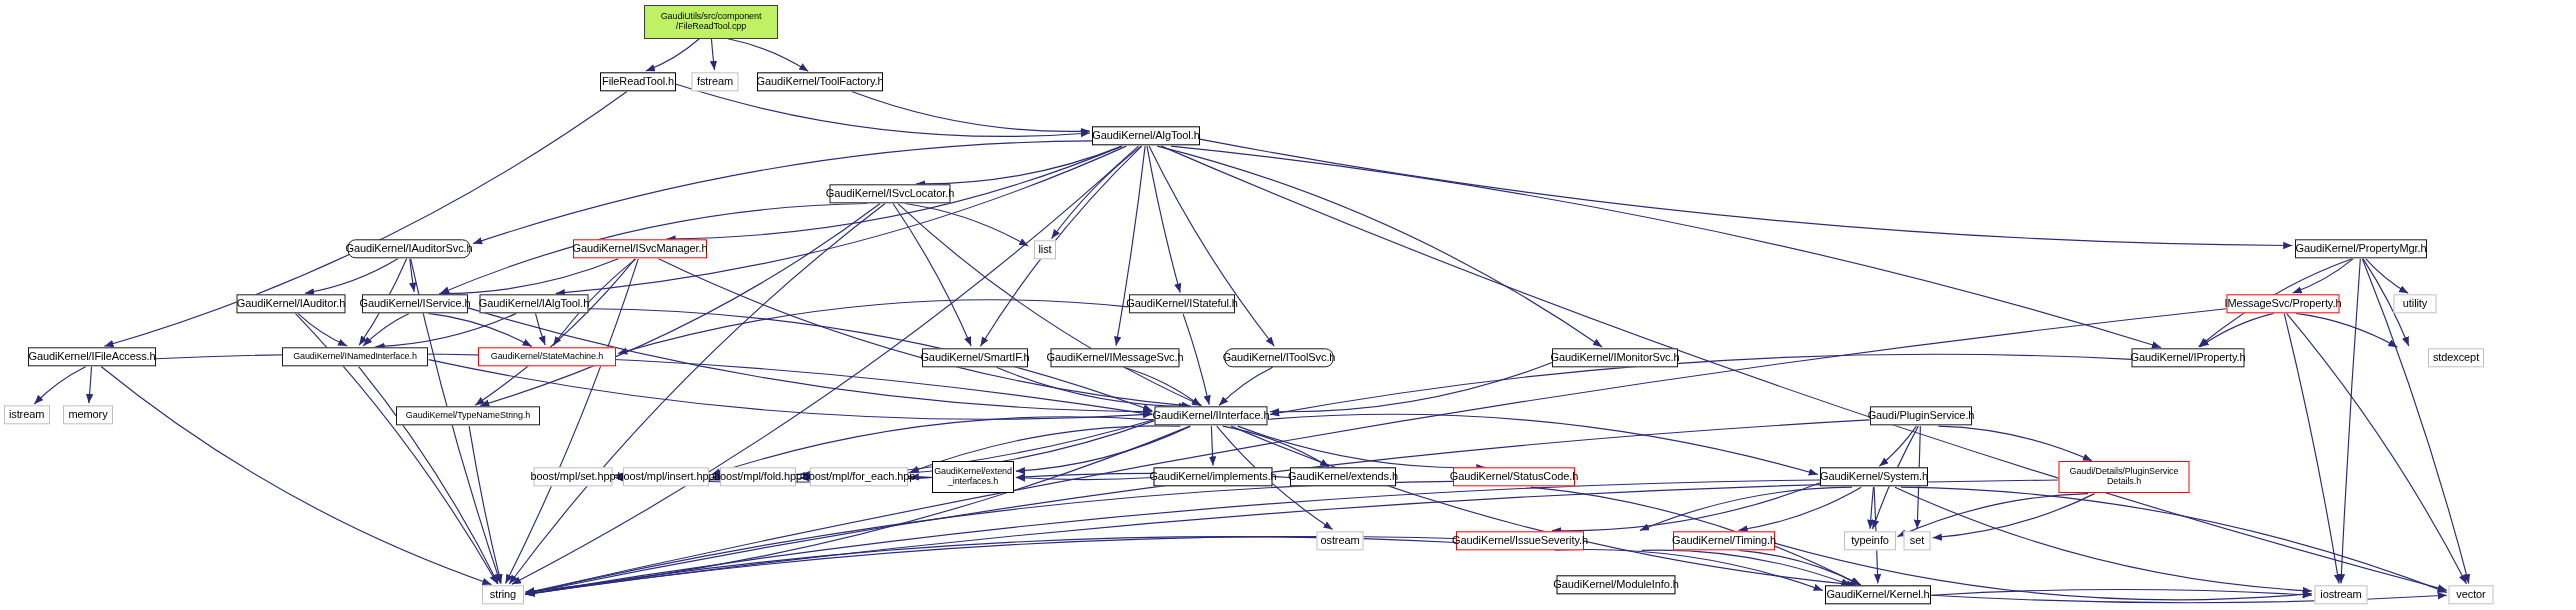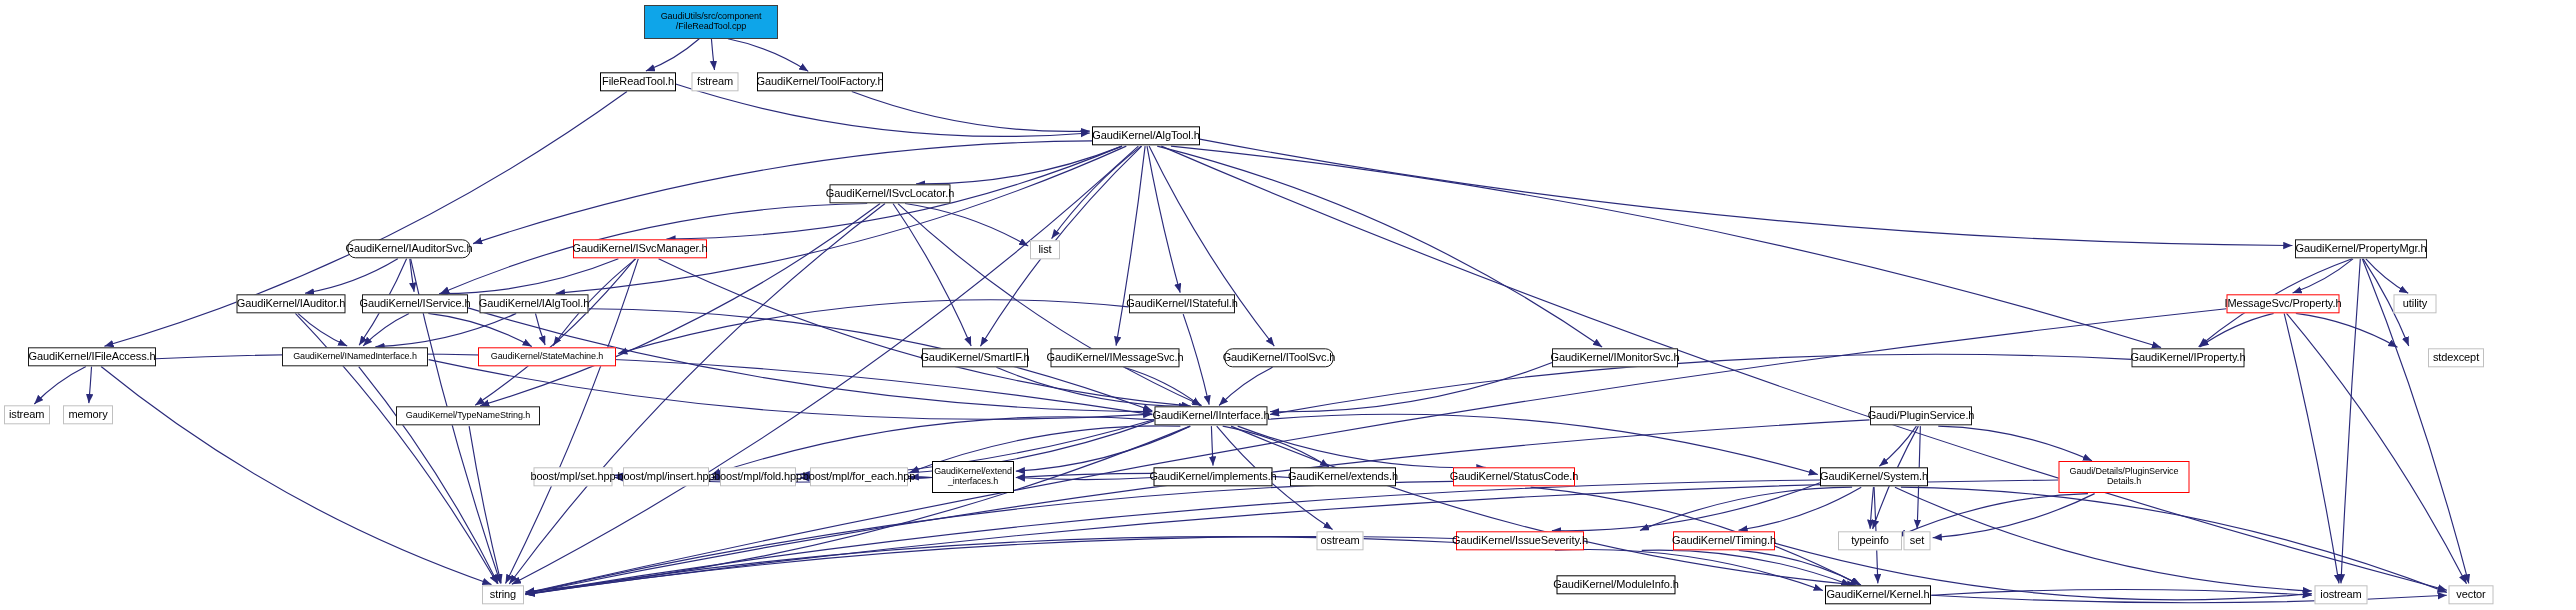--- a/index.html
+++ b/index.html
@@ -25,21 +25,21 @@
     color:#000000;
     font-size:11px;
     letter-spacing:-0.1px;
     transform:translate(-50%,-50%);
     padding:0.7px 2.2px;
   }
   
   .n-sys   { border:0.7px solid #c0c0c0; }      
   .n-hdr   { border:1.1px solid #1a1a1a; }    
   .n-red   { border:1.3px solid #ff0000; }    
-  .n-root  { border:1.1px solid #3f3f3f; background:#0ea5e9; }
+  .n-root  { border:1.1px solid #3f3f3f; background:#bef264; }
   .n-thick { border:1.6px solid #000000; }
 </style>
 </head>
 <body>
 
 <div id="canvas">
   <svg id="edge-layer" viewBox="0 0 3588 851" preserveAspectRatio="none">
     <defs>
       <marker id="arrow" markerWidth="9" markerHeight="9" refX="8" refY="3.2" orient="auto" markerUnits="strokeWidth">
         <path d="M0,0 L8,3.2 L0,6.4 z" fill="#2a2a7a"></path>
@@ -161,21 +161,21 @@
       </g>
   </svg>
   <div id="nodes">
       <div class="node n-root" style="left: 711px; top: 21.5px; width: 134px; height: 34px; font-size: 9px;">GaudiUtils/src/component
 /FileReadTool.cpp</div>
       <div class="node n-thick" style="left: 638px; top: 82px; width: 76px; height: 19.4px;">FileReadTool.h</div>
       <div class="node n-sys" style="left: 715px; top: 82px; width: 47px; height: 19.4px;">fstream</div>
       <div class="node n-thick" style="left: 820px; top: 82px; width: 126px; height: 19.4px;">GaudiKernel/ToolFactory.h</div>
       <div class="node n-thick" style="left: 1146px; top: 136px; width: 108px; height: 19.4px;">GaudiKernel/AlgTool.h</div>
       <div class="node n-hdr" style="left: 890px; top: 194px; width: 121px; height: 19.4px;">GaudiKernel/ISvcLocator.h</div>
-      <div class="node n-sys" style="left: 1045px; top: 250px; width: 30px; height: 19.4px;">list</div>
+      <div class="node n-sys" style="left: 1045px; top: 250px; width: 22px; height: 19.4px;">list</div>
       <div class="node n-hdr" style="left: 409px; top: 249px; width: 123px; height: 19.4px; border-radius: 8px;">GaudiKernel/IAuditorSvc.h</div>
       <div class="node n-red" style="left: 640px; top: 249px; width: 134px; height: 19.4px;">GaudiKernel/ISvcManager.h</div>
       <div class="node n-hdr" style="left: 2361px; top: 249px; width: 132px; height: 19.4px;">GaudiKernel/PropertyMgr.h</div>
       <div class="node n-hdr" style="left: 291px; top: 304px; width: 109px; height: 19.4px;">GaudiKernel/IAuditor.h</div>
       <div class="node n-hdr" style="left: 415px; top: 304px; width: 106px; height: 19.4px;">GaudiKernel/IService.h</div>
       <div class="node n-hdr" style="left: 534px; top: 304px; width: 109px; height: 19.4px;">GaudiKernel/IAlgTool.h</div>
       <div class="node n-hdr" style="left: 1182px; top: 304px; width: 106px; height: 19.4px;">GaudiKernel/IStateful.h</div>
       <div class="node n-red" style="left: 2283px; top: 304px; width: 113px; height: 19.4px;">IMessageSvc/Property.h</div>
       <div class="node n-sys" style="left: 2415px; top: 304px; width: 43px; height: 19.4px;">utility</div>
       <div class="node n-hdr" style="left: 92px; top: 357px; width: 128px; height: 19.4px;">GaudiKernel/IFileAccess.h</div>
@@ -201,21 +201,21 @@
       <div class="node n-thick" style="left: 1213px; top: 477px; width: 119px; height: 19.4px;">GaudiKernel/implements.h</div>
       <div class="node n-thick" style="left: 1343px; top: 477px; width: 106px; height: 19.4px;">GaudiKernel/extends.h</div>
       <div class="node n-red" style="left: 1514px; top: 477px; width: 122px; height: 19.4px;">GaudiKernel/StatusCode.h</div>
       <div class="node n-thick" style="left: 1874px; top: 477px; width: 108px; height: 19.4px;">GaudiKernel/System.h</div>
       <div class="node n-red" style="left: 2124px; top: 477px; width: 131px; height: 32px; font-size: 9px;">Gaudi/Details/PluginService
 Details.h</div>
       <div class="node n-sys" style="left: 1340px; top: 541px; width: 47px; height: 19.4px;">ostream</div>
       <div class="node n-red" style="left: 1520px; top: 541px; width: 128px; height: 19.4px;">GaudiKernel/IssueSeverity.h</div>
       <div class="node n-thick" style="left: 1616px; top: 541px; width: 119px; height: 19.4px; margin-top: 44px;">GaudiKernel/ModuleInfo.h</div>
       <div class="node n-red" style="left: 1724px; top: 541px; width: 102px; height: 19.4px;">GaudiKernel/Timing.h</div>
-      <div class="node n-sys" style="left: 1870px; top: 541px; width: 64px; height: 19.4px;">typeinfo</div>
+      <div class="node n-sys" style="left: 1870px; top: 541px; width: 52px; height: 19.4px;">typeinfo</div>
       <div class="node n-sys" style="left: 1917px; top: 541px; width: 27px; height: 19.4px;">set</div>
       <div class="node n-thick" style="left: 1878px; top: 595px; width: 106px; height: 19.4px;">GaudiKernel/Kernel.h</div>
       <div class="node n-sys" style="left: 2341px; top: 595px; width: 53px; height: 19.4px;">iostream</div>
       <div class="node n-sys" style="left: 2471px; top: 595px; width: 45px; height: 19.4px;">vector</div>
       <div class="node n-sys" style="left: 503px; top: 595px; width: 42px; height: 19.4px;">string</div>
     </div>
 </div>
 
 
 </body></html>

